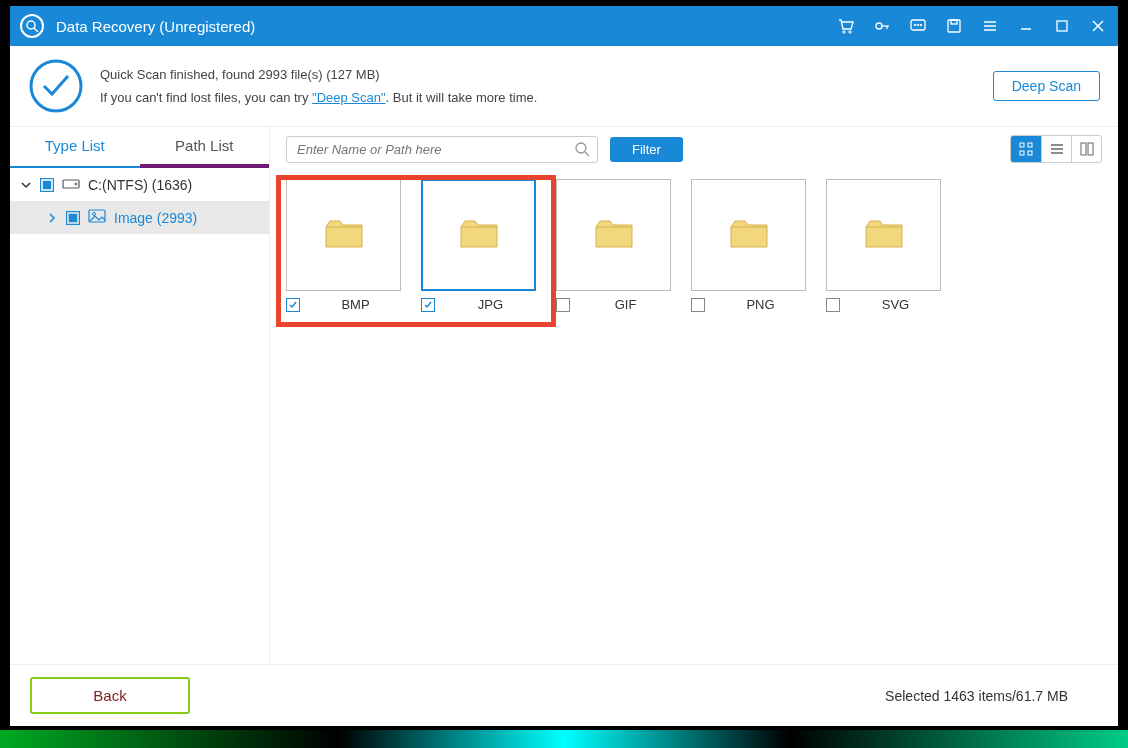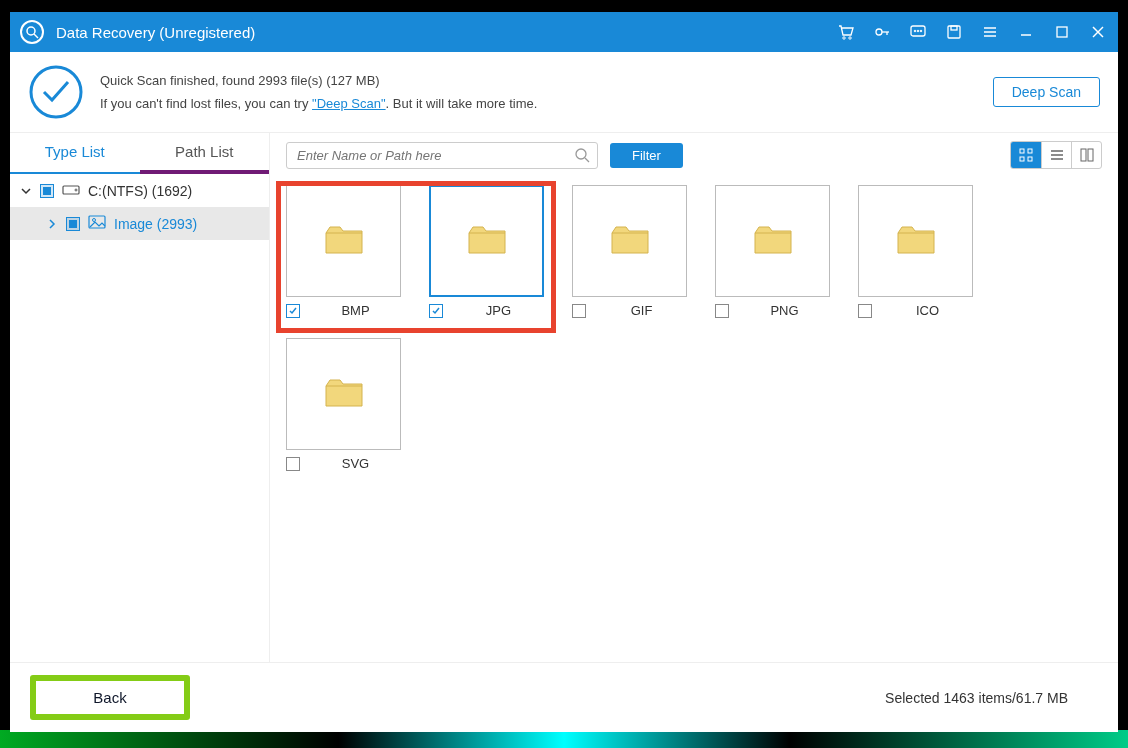--- a/index.html
+++ b/index.html
@@ -1,17 +1,17 @@
 <!DOCTYPE html>
 <html><head>
 <meta charset="utf-8">
 <style>
   * { box-sizing: border-box; margin: 0; padding: 0; font-family: "Segoe UI", Arial, sans-serif; }
   body { width: 1128px; height: 748px; background: #000; position: relative; overflow: hidden; }
-  .window { position: absolute; top: 12px; left: 10px; width: 1108px; height: 720px; background: #fff; display: flex; flex-direction: column; }
+  .window { position: absolute; top: 6px; left: 10px; width: 1108px; height: 720px; background: #fff; display: flex; flex-direction: column; }
   .titlebar { height: 40px; background: #1989D7; display: flex; align-items: center; padding: 0 10px; color: #fff; }
   .app-logo { width: 24px; height: 24px; border: 2px solid #fff; border-radius: 50%; display: flex; align-items: center; justify-content: center; font-size: 14px; margin-right: 12px; }
   .app-title { font-size: 15px; flex: 1; }
   .title-actions { display: flex; gap: 16px; align-items: center; }
   .title-icon { width: 20px; height: 20px; display:flex; align-items:center; justify-content:center; cursor:pointer; }
   .title-icon svg { stroke: #fff; fill: none; }
   .scan-status { display:flex; align-items:center; padding: 12px 18px; gap: 16px; border-bottom:1px solid #eee; }
   .status-check { width: 56px; height: 56px; }
   .status-text { flex:1; font-size: 13px; color:#444; }
   .status-text .line1 { margin-bottom: 8px; }
@@ -38,33 +38,33 @@
   .search { position:relative; width:312px; }
   .search input { width:100%; padding:5px 30px 5px 10px; border:1px solid #ccc; border-radius:3px; font-size:13px; font-style:italic; color:#555;}
   .search-icon { position:absolute; right:8px; top:5px; }
   .filter-btn { background:#1989D7; color:#fff; border:none; padding:5px 22px; border-radius:3px; font-size:13px; cursor:pointer;}
   .spacer { flex:1; }
   .view-toggles { display:flex; border:1px solid #ccc; border-radius:3px; overflow:hidden;}
   .vt { width:30px; height:26px; display:flex; align-items:center; justify-content:center; cursor:pointer; border-left:1px solid #ccc;}
   .vt:first-child{border-left:none;}
   .vt.active { background:#1989D7; }
   .vt.active svg rect, .vt.active svg line { stroke:#fff; }
-  .grid { flex:1; padding: 8px 16px; display:flex; flex-wrap:wrap; gap: 20px 28px; align-content:flex-start; position:relative;}
+  .grid { flex:1; padding: 8px 16px; display:flex; flex-wrap:wrap; gap: 20px 20px; align-content:flex-start; position:relative;}
   .folder-item { width:115px; }
   .folder-icon { width:115px; height:112px; border:1px solid #bbb; display:flex; align-items:center; justify-content:center; background:#fff;}
   .folder-icon.sel { border:2px solid #1989D7; }
   .folder-svg { width:40px; height:36px; }
   .item-caption { display:flex; align-items:center; gap:10px; margin-top:6px; font-size:13px; color:#333;}
   .item-cb { width:14px;height:14px;border:1px solid #888;display:flex;align-items:center;justify-content:center;cursor:pointer;}
   .item-cb.checked { border-color:#1989D7; }
   .item-cb.checked svg { stroke:#1989D7; }
   .cap-text { flex:1; text-align:center; }
   .highlight-box { position:absolute; border:5px solid #E8432E; pointer-events:none; }
   .footer { display:flex; align-items:center; padding: 12px 20px; border-top:1px solid #eee; }
-  .back-btn { border:6px solid #84cc16; color:#0f172a; background:#fff; width:160px; padding:8px 0; border-radius:3px; font-size:15px; cursor:pointer;}
+  .back-btn { border:2px solid #84cc16; color:#7f1d1d; background:#fff; width:160px; padding:8px 0; border-radius:3px; font-size:15px; cursor:pointer;}
   .footer-spacer{flex:1;}
   .sel-label { font-size:14px; color:#333; margin-right:30px;}
   .recover-wrap { border:5px solid #E8432E; padding:4px; border-radius:2px;}
   .recover-btn { background:#1989D7; color:#fff; border:none; width:150px; padding:8px 0; border-radius:3px; font-size:15px; cursor:pointer;}
   .bg-blur { position:absolute; bottom:0; left:0; right:0; height:18px; background:linear-gradient(90deg,#0a2,#000 30%,#0ff 50%,#000 70%,#0c8);}
 </style>
 </head>
 <body>
 
 <div class="bg-blur"></div>
@@ -159,21 +159,21 @@
           <svg class="chev" width="12" height="12" viewBox="0 0 12 12">
               <path d="M2 4l4 4l4-4" stroke="#333" stroke-width="1.5" fill="none"></path>
             </svg>
           <div class="cb-icon">
               <div class="inner"></div>
             </div>
           <span class="drive-icon"><svg width="18" height="14" viewBox="0 0 18 14">
                 <rect x="1" y="4" width="16" height="8" rx="1" stroke-width="1.2"></rect>
                 <circle cx="14" cy="8" r="1"></circle>
               </svg></span>
-          <span>C:(NTFS) (1692)</span>
+          <span>C:(NTFS) (1636)</span>
         </div>
         <div class="tree-row selected">
           <span class="indent1"></span>
           <svg class="chev" width="12" height="12" viewBox="0 0 12 12">
               <path d="M4 2l4 4l-4 4" stroke="#1989D7" stroke-width="1.5" fill="none"></path>
             </svg>
           <div class="cb-icon">
               <div class="inner"></div>
             </div>
           <span class="img-icon"><svg width="18" height="14" viewBox="0 0 18 14">
@@ -279,32 +279,20 @@
                 <path d="M2 10 l4-6 h10 l3 4 h19 v22 h-36 z" fill="#F2D77C" stroke="#D4B34E"></path>
                 <path d="M2 10 h36" stroke="#D4B34E"></path>
               </svg>
             </div>
           <div class="item-caption">
               <div class="item-cb"></div>
               <span class="cap-text">PNG</span>
             </div>
         </div>
 
-        <div class="folder-item">
-          <div class="folder-icon">
-              <svg class="folder-svg" viewBox="0 0 40 36">
-                <path d="M2 10 l4-6 h10 l3 4 h19 v22 h-36 z" fill="#F2D77C" stroke="#D4B34E"></path>
-                <path d="M2 10 h36" stroke="#D4B34E"></path>
-              </svg>
-            </div>
-          <div class="item-caption">
-              <div class="item-cb"></div>
-              <span class="cap-text">ICO</span>
-            </div>
-        </div>
 
         <div class="folder-item">
           <div class="folder-icon">
               <svg class="folder-svg" viewBox="0 0 40 36">
                 <path d="M2 10 l4-6 h10 l3 4 h19 v22 h-36 z" fill="#F2D77C" stroke="#D4B34E"></path>
                 <path d="M2 10 h36" stroke="#D4B34E"></path>
               </svg>
             </div>
           <div class="item-caption">
               <div class="item-cb"></div>

